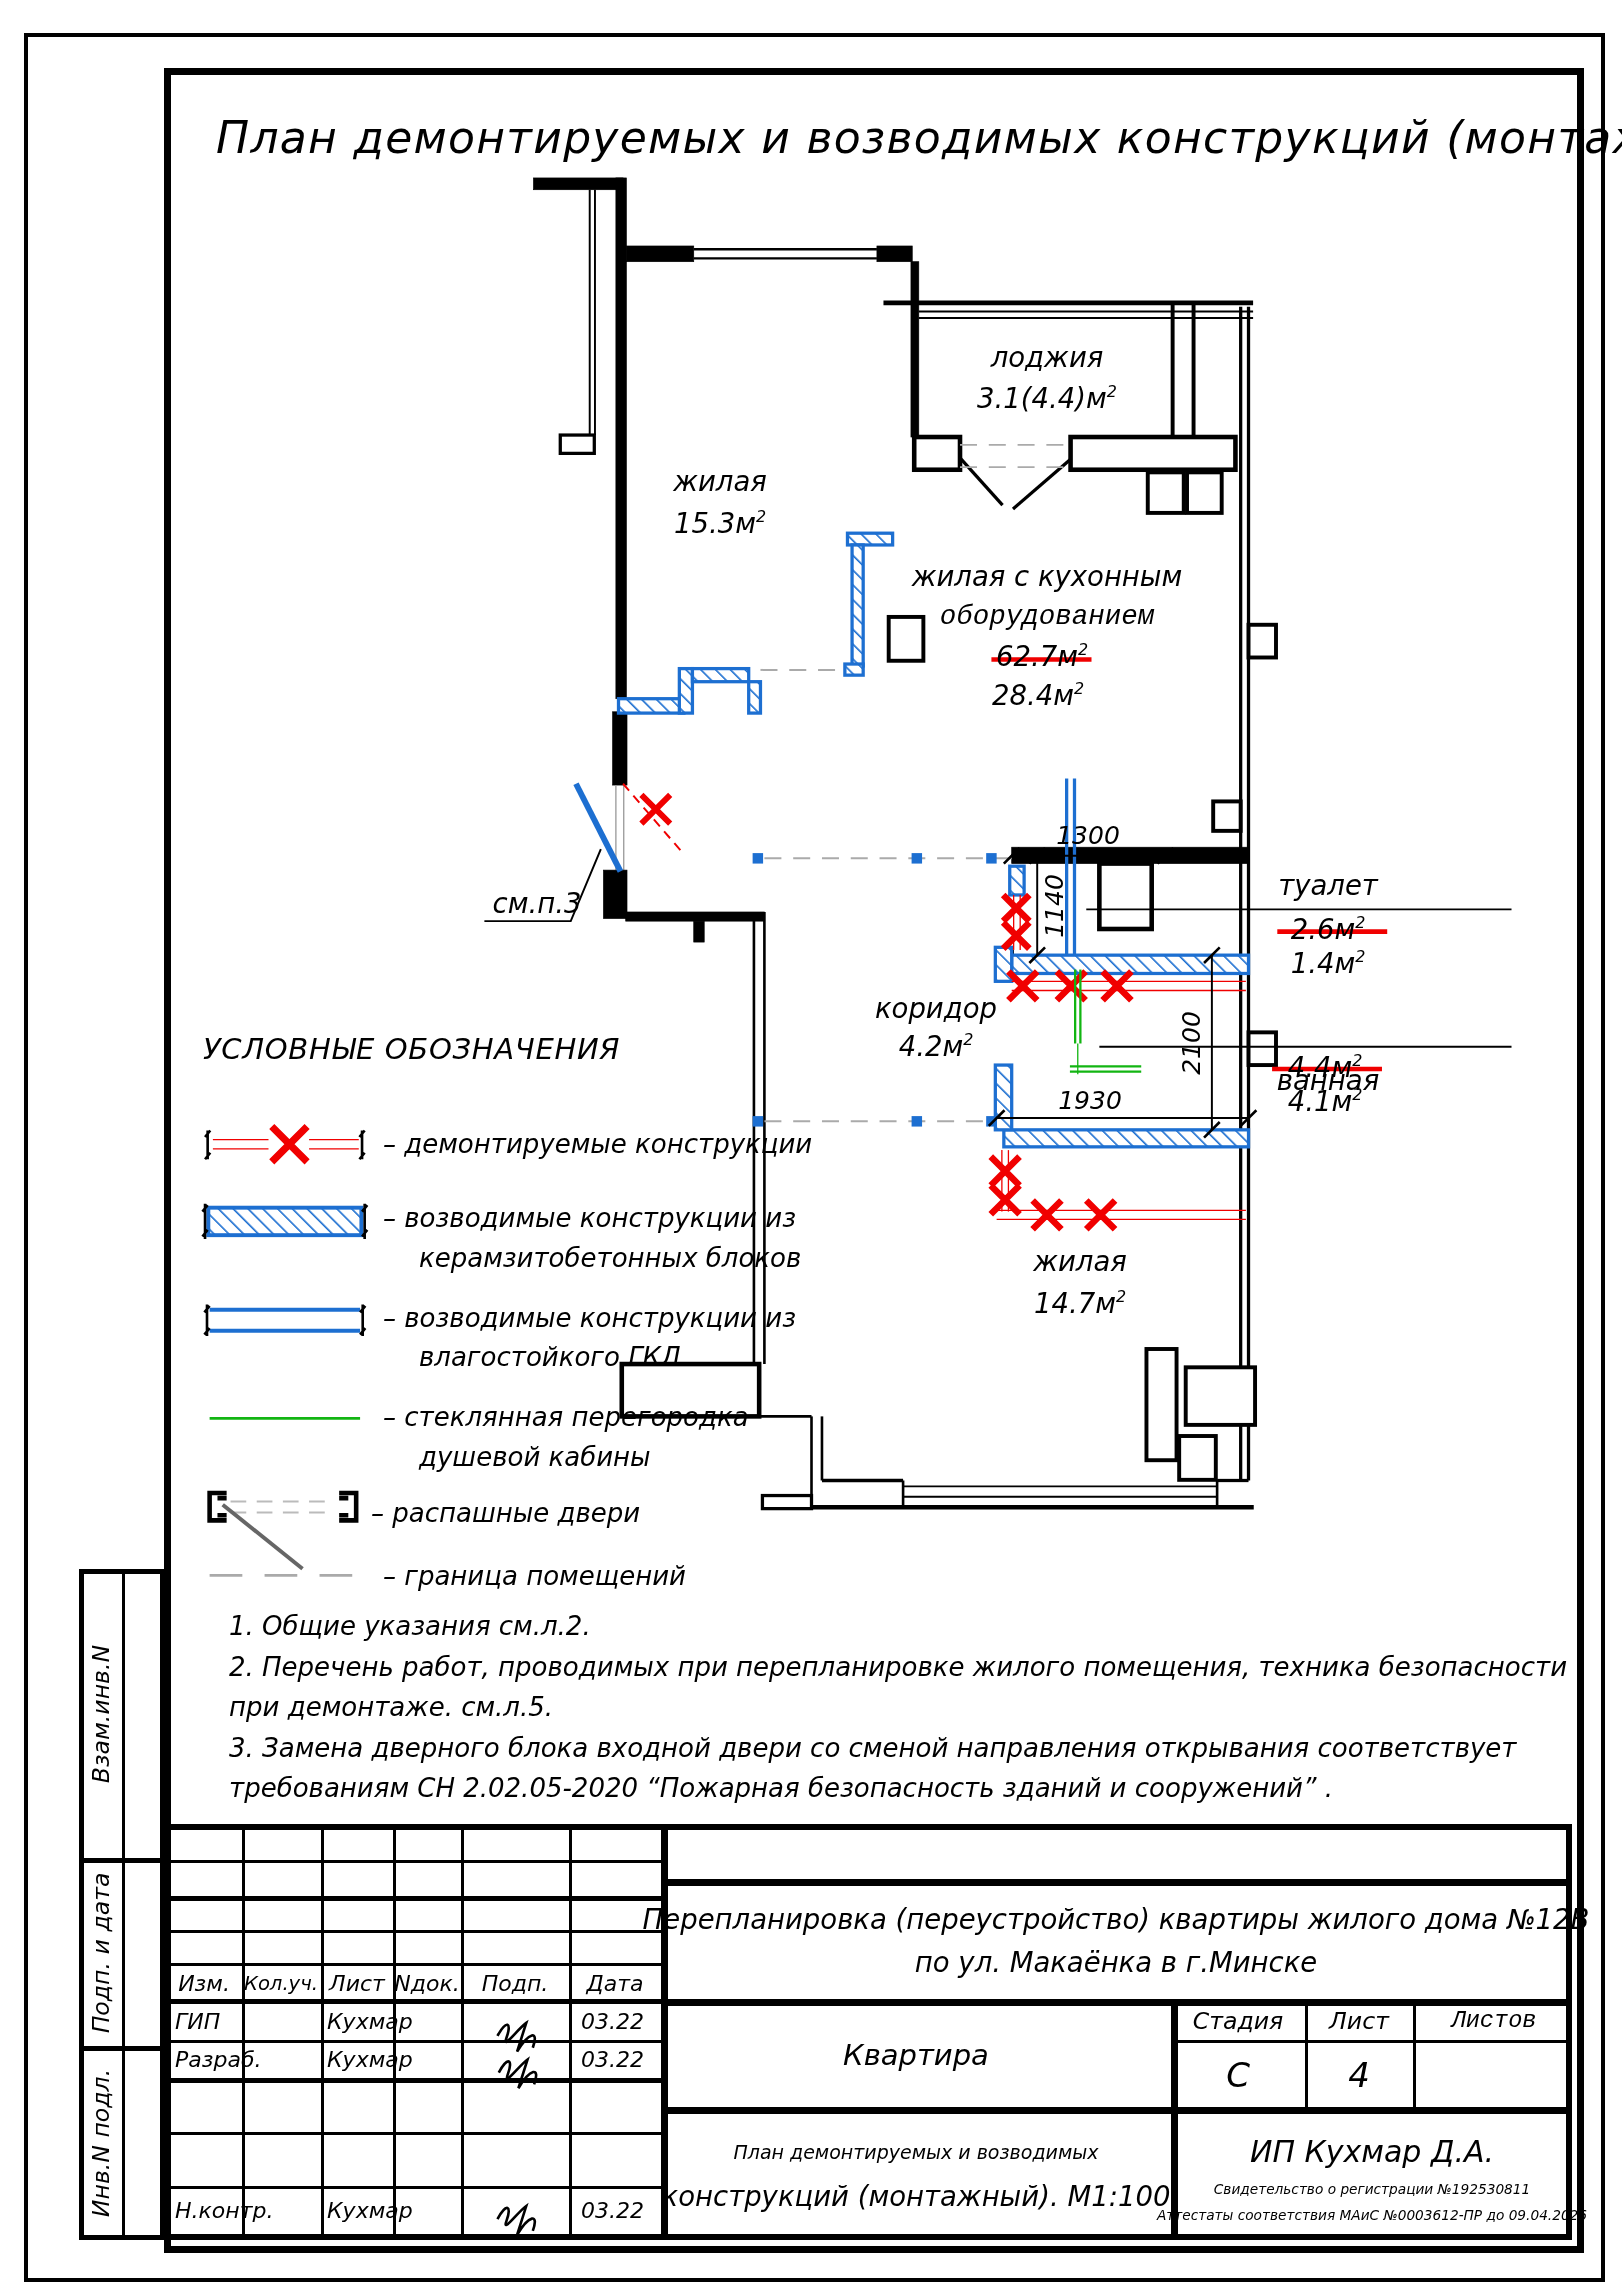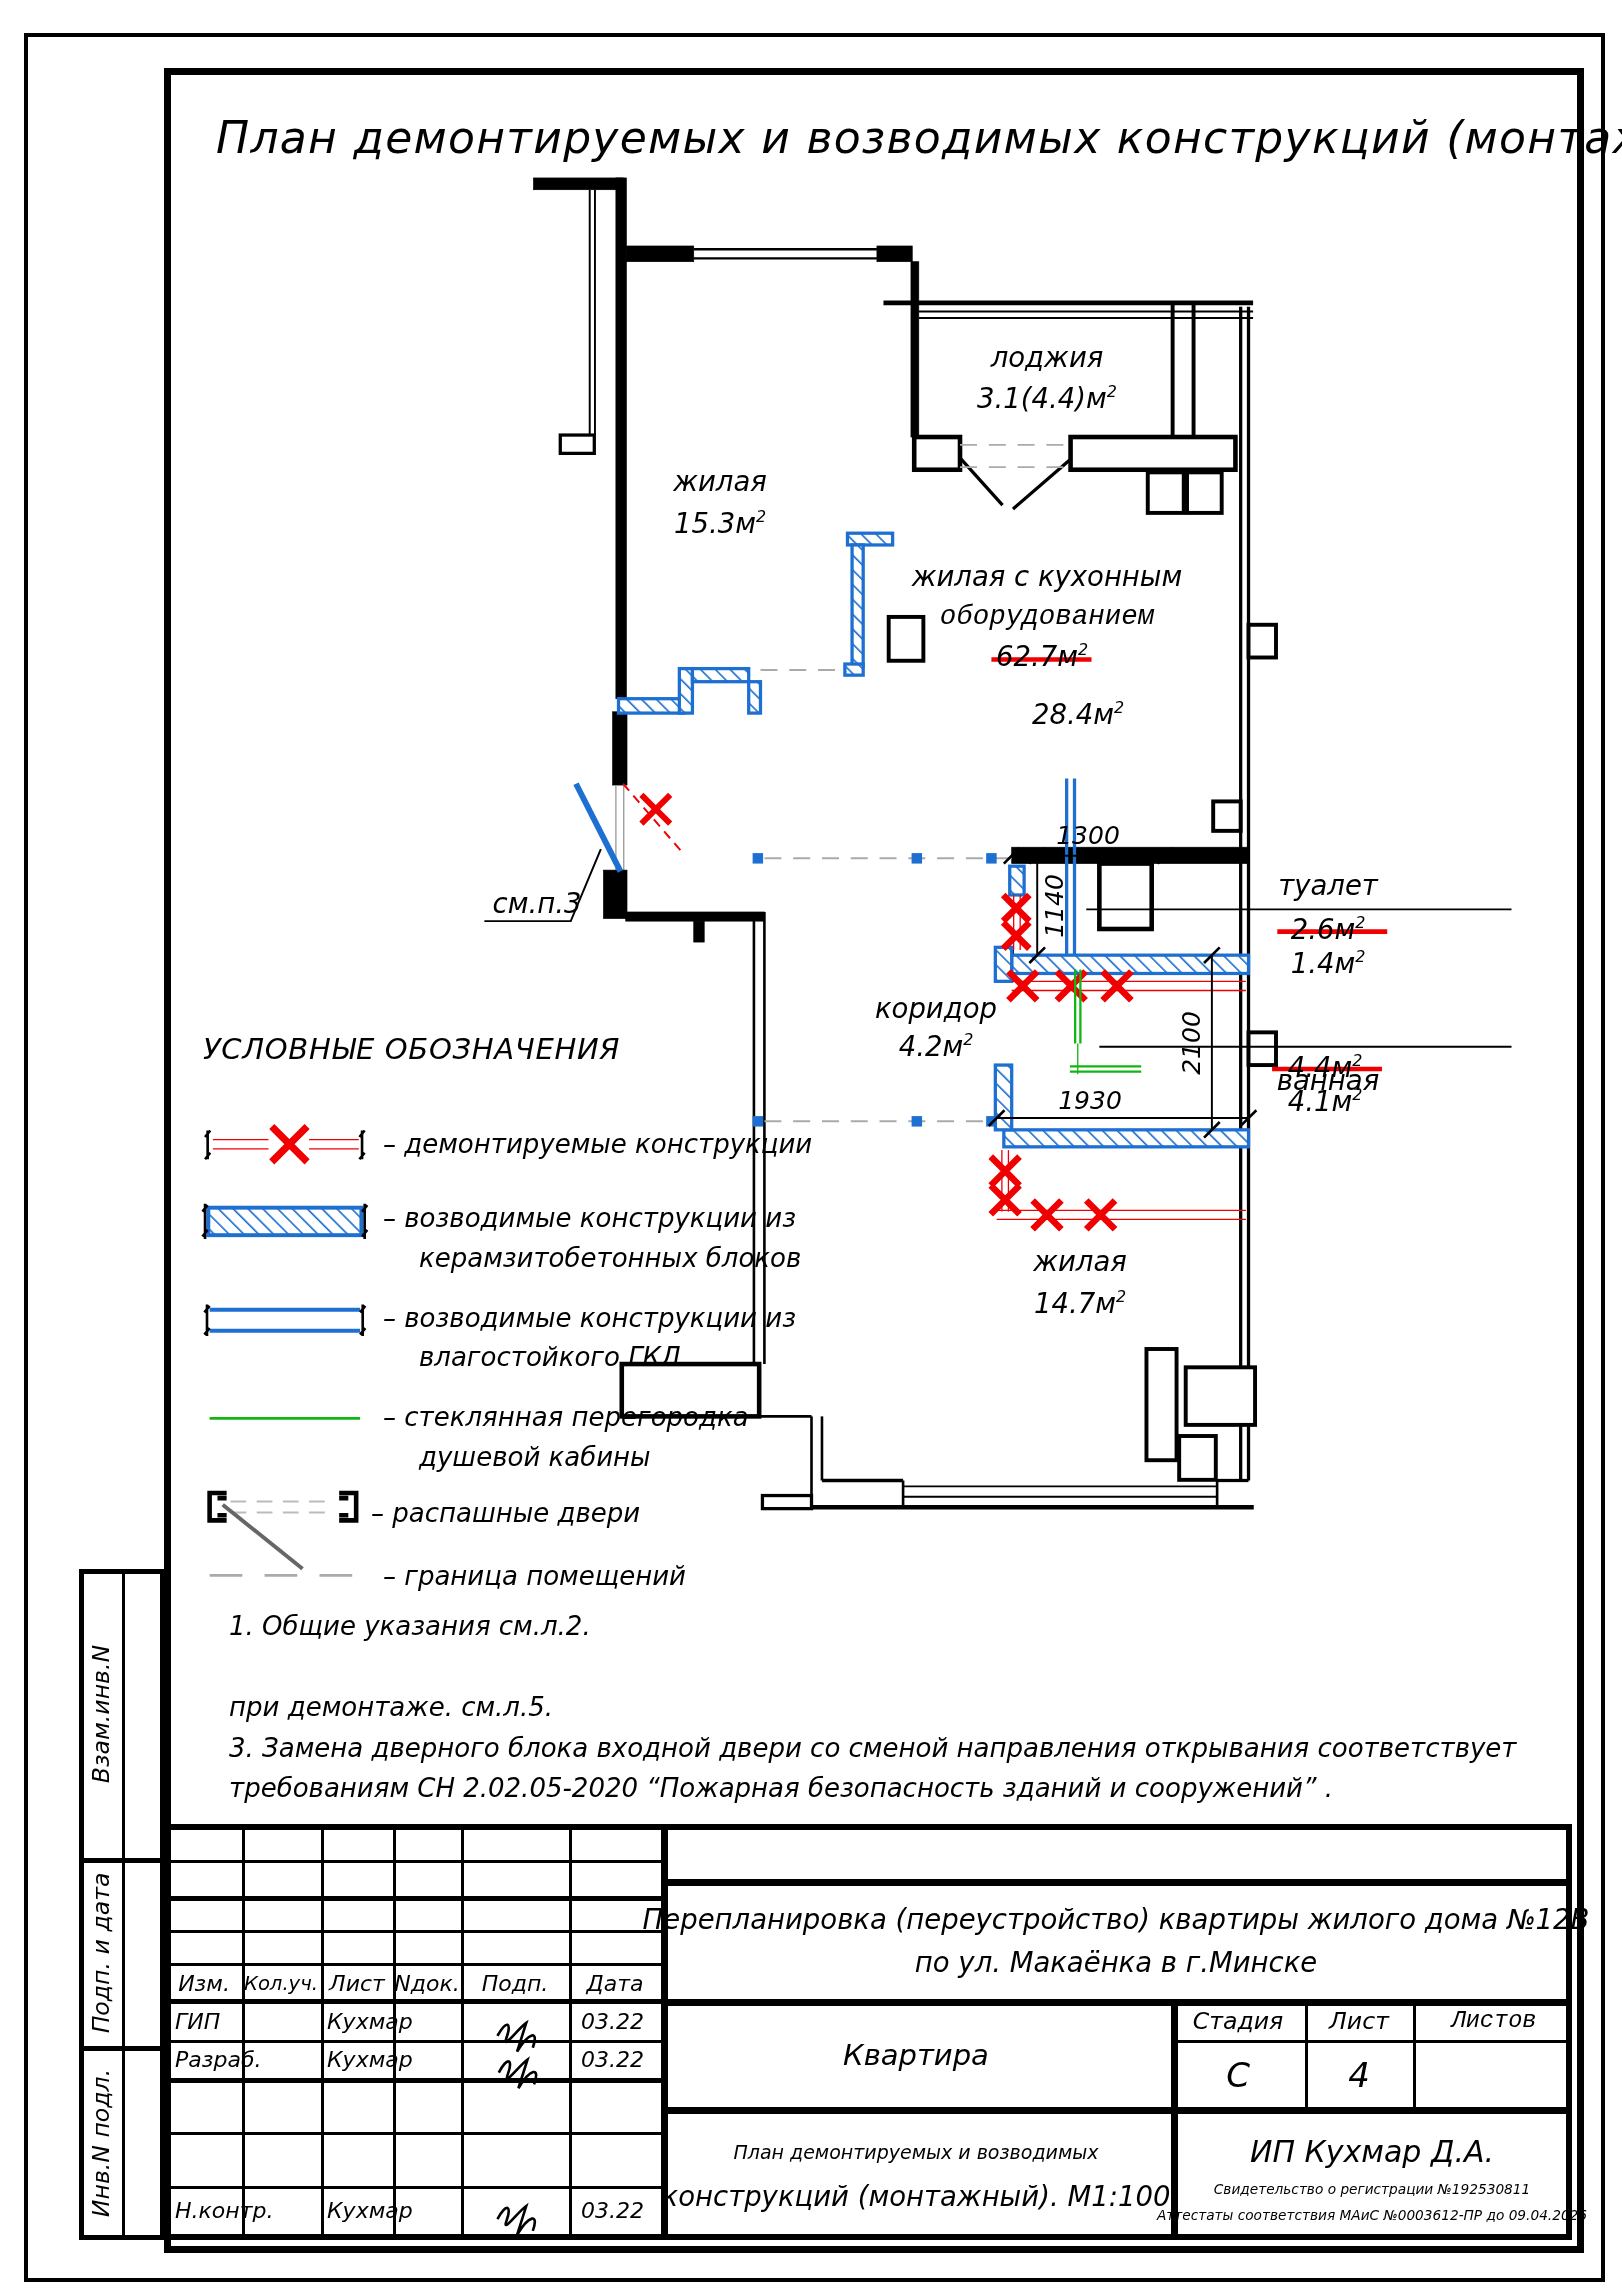--- a/index.html
+++ b/index.html
@@ -257,21 +257,21 @@
 
   <div class="abs room ctr lbl" style="left:1047px;top:357px;"><span>лоджия</span></div>
   <div class="abs room ctr lbl" style="left:1047px;top:398px;"><span>3.1(4.4)м</span><sup>2</sup></div>
 
   <div class="abs room ctr lbl" style="left:720px;top:481px;"><span>жилая</span></div>
   <div class="abs room ctr lbl" style="left:720px;top:523px;"><span>15.3м</span><sup>2</sup></div>
 
   <div class="abs room ctr lbl" style="left:1047px;top:576px;"><span>жилая с кухонным</span></div>
   <div class="abs room ctr lbl" style="left:1047px;top:617px;font-family:Liberation Mono, monospace;"><span>оборудованием</span></div>
   <div class="abs room ctr lbl" style="left:1042px;top:656px;"><span>62.7м</span><sup>2</sup></div>
-  <div class="abs room ctr lbl" style="left:1078px;top:695px;margin-top:19px;"><span>28.4м</span><sup>2</sup></div>
+  <div class="abs room ctr lbl" style="left:1038px;top:695px;"><span>28.4м</span><sup>2</sup></div>
 
   <div class="abs room ctr lbl" style="left:1328px;top:885px;"><span>туалет</span></div>
   <div class="abs room ctr lbl" style="left:1328px;top:929px;"><span>2.6м</span><sup>2</sup></div>
   <div class="abs room ctr lbl" style="left:1328px;top:963px;"><span>1.4м</span><sup>2</sup></div>
 
   <div class="abs room ctr lbl" style="left:1328px;top:1080px;"><span>ванная</span></div>
   <div class="abs room ctr lbl" style="left:1325px;top:1067px;"><span>4.4м</span><sup>2</sup></div>
   <div class="abs room ctr lbl" style="left:1325px;top:1101px;"><span>4.1м</span><sup>2</sup></div>
 
   <div class="abs room ctr lbl" style="left:936px;top:1008px;"><span>коридор</span></div>
@@ -292,20 +292,21 @@
   <div class="abs leg lbl" style="left:383px;top:1205px;">– возводимые конструкции из</div>
   <div class="abs leg lbl" style="left:419px;top:1245px;">керамзитобетонных блоков</div>
   <div class="abs leg lbl" style="left:383px;top:1305px;">– возводимые конструкции из</div>
   <div class="abs leg lbl" style="left:419px;top:1344px;">влагостойкого ГКЛ</div>
   <div class="abs leg lbl" style="left:383px;top:1404px;">– стеклянная перегородка</div>
   <div class="abs leg lbl" style="left:419px;top:1444px;">душевой кабины</div>
   <div class="abs leg lbl" style="left:371px;top:1500px;">– распашные двери</div>
   <div class="abs leg lbl" style="left:383px;top:1563px;">– граница помещений</div>
 
   <div class="abs note" style="left:229px;top:1611px;">1. Общие указания см.л.2.</div>
+  <div class="abs note" style="left:229px;top:1652px;">2. Перечень работ, проводимых при перепланировке жилого помещения, техника безопасности</div>
   <div class="abs note" style="left:229px;top:1692px;">при демонтаже. см.л.5.</div>
   <div class="abs note" style="left:229px;top:1733px;">3. Замена дверного блока входной двери со сменой направления открывания соответствует</div>
   <div class="abs note" style="left:229px;top:1773px;">требованиям СН 2.02.05-2020 “Пожарная безопасность зданий и сооружений” .</div>
 
   <div class="abs" style="left:79px;top:1569px;width:86px;height:671px;border:5.2px solid #000;box-sizing:border-box;"></div>
   <div class="abs tb-line" style="left:122px;top:1569px;width:2.6px;height:671px;"></div>
   <div class="abs tb-line" style="left:79px;top:1858px;width:86px;height:5.2px;"></div>
   <div class="abs tb-line" style="left:79px;top:2046px;width:86px;height:5.2px;"></div>
   <div class="abs vert-label" style="left:101px;top:1714px;">Взам.инв.N</div>
   <div class="abs vert-label" style="left:101px;top:1953px;">Подп. и дата</div>

